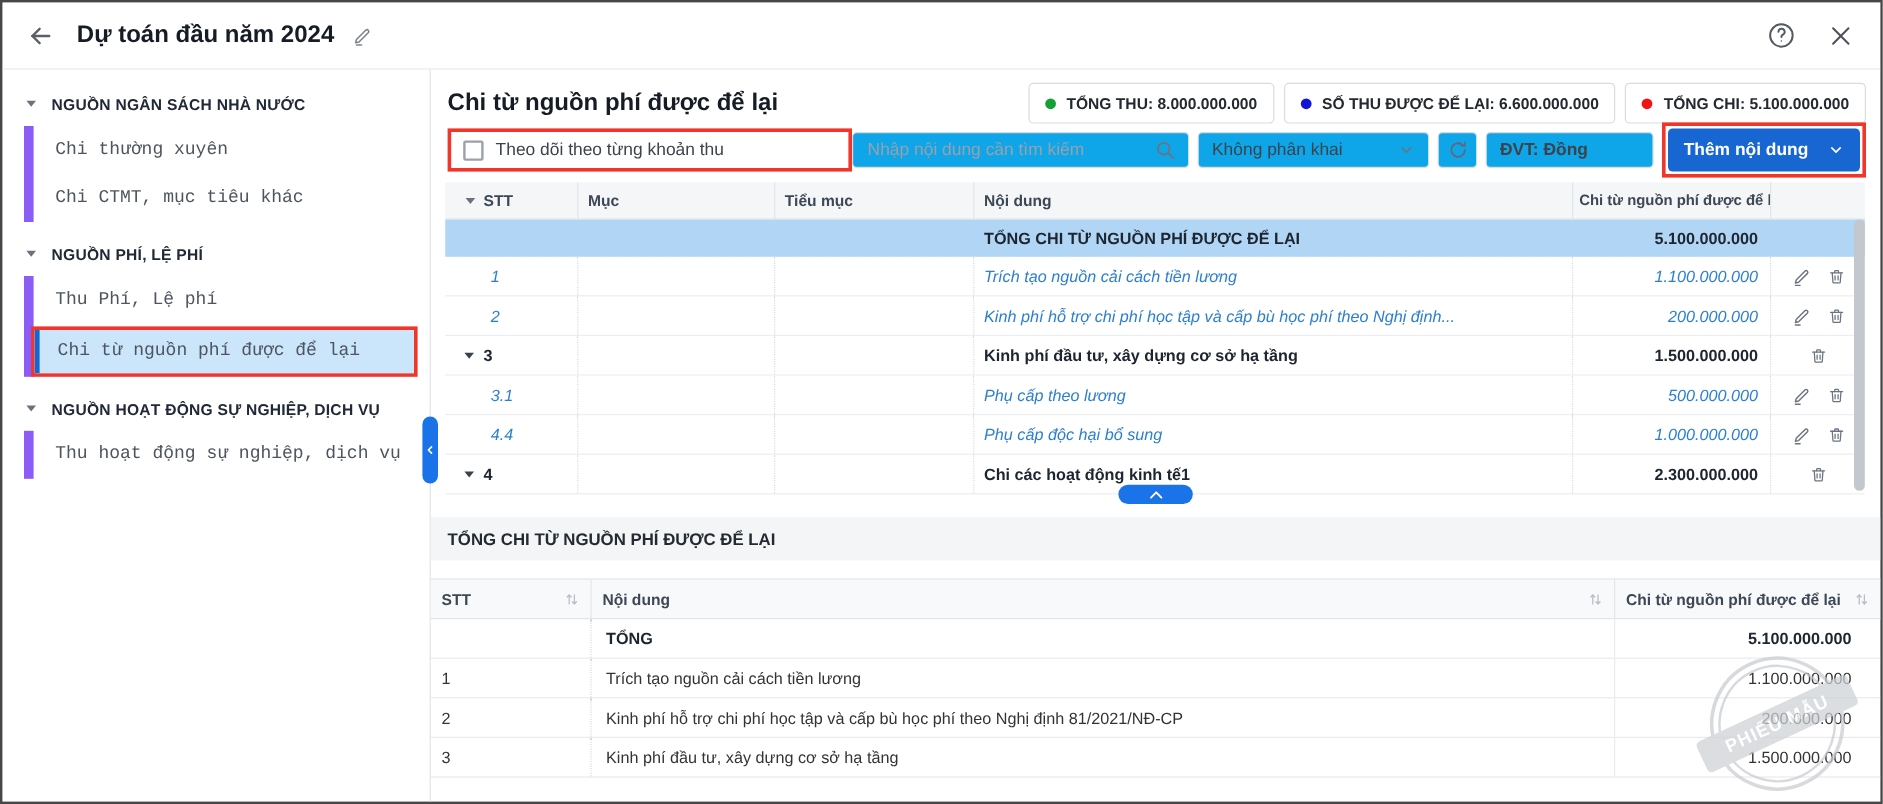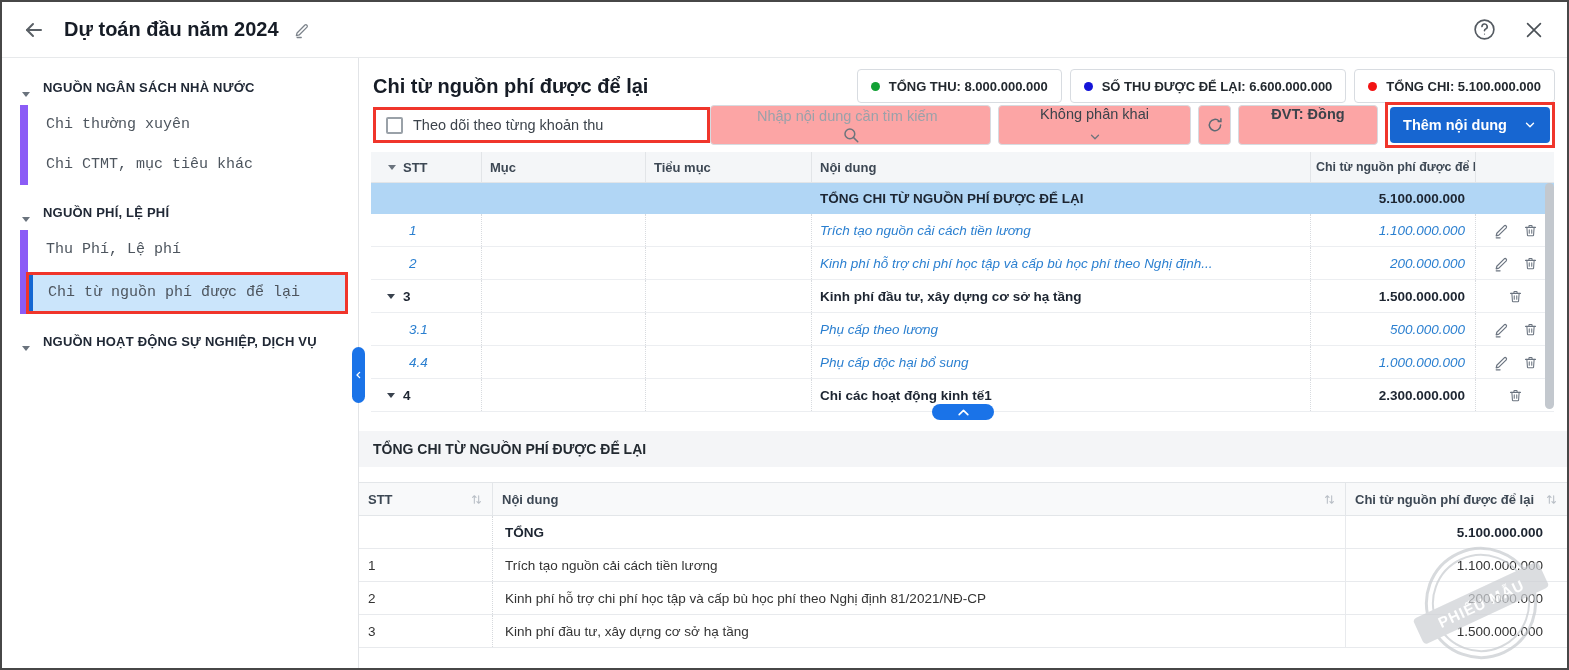--- a/index.html
+++ b/index.html
@@ -9,21 +9,21 @@
   .topbar{height:56px;border-bottom:1px solid #e7e9eb;display:flex;align-items:center;padding:0 22px 0 20px;box-sizing:border-box;}
   .back{margin-right:14px;display:flex;cursor:pointer;}
   .win-title{font-size:20px;font-weight:700;color:#161c26;margin:0 14px 0 4px;}
   .title-edit{display:flex;cursor:pointer;}
   .topbar .spacer{flex:1;}
   .tb-icon{display:flex;margin-left:26px;cursor:pointer;}
   
   .body{display:flex;height:612px;}
   .sidebar{width:357px;box-sizing:border-box;border-right:1px solid #e2e4e7;position:relative;padding-top:14px;flex:none;}
   .sb-section{margin-bottom:12px;}
-  .sb-title{display:flex;align-items:flex-end;gap:13px;padding:6px 20px 8px 20px;cursor:pointer;}
+  .sb-title{display:flex;align-items:flex-start;gap:13px;padding:6px 20px 8px 20px;cursor:pointer;}
   .sb-title-text{font-size:13px;font-weight:700;color:#212936;letter-spacing:.2px;line-height:19px;}
   .tri{width:0;height:0;border-left:4px solid transparent;border-right:4px solid transparent;border-top:5px solid #6a737d;display:inline-block;}
   .sb-tri{margin-top:6px;border-top-color:#6a737d;}
   .sb-items{margin-left:18px;border-left:8px solid #8b5cf6;font-family:Liberation Mono, monospace;}
   .sb-item{font-size:15px;color:#4d555e;padding:10px 8px 10px 18px;line-height:20px;cursor:pointer;}
   .anno-item{border:3px solid #f0352b;margin:2px 10px 2px -2px;}
   .sb-item.selected{background:#cbe5fb;border-left:4px solid #1467d2;padding:8px 8px 8px 15px;margin:0;}
   .sb-handle{position:absolute;right:-7px;top:289px;width:13px;height:56px;border-radius:7px;background:#1a73e8;
     display:flex;align-items:center;justify-content:center;z-index:5;cursor:pointer;}
   
@@ -33,21 +33,21 @@
   .stats{display:flex;gap:8px;}
   .badge{display:flex;align-items:center;gap:9px;border:1px solid #d8dce1;border-radius:4px;background:#fff;
     padding:0 13px;height:32px;font-size:13px;font-weight:700;color:#23292f;white-space:nowrap;}
   .dot{width:9px;height:9px;border-radius:50%;flex:none;}
   .toolbar{height:38px;display:flex;align-items:center;justify-content:space-between;padding:0 12px 0 14px;}
   .chk-wrap{display:flex;align-items:center;gap:10px;border:3px solid #f0352b;height:36px;box-sizing:border-box;
     width:352px;padding:0 10px;}
   .checkbox{width:17px;height:17px;border:2px solid #9aa1a8;border-radius:2px;background:#fff;box-sizing:border-box;flex:none;cursor:pointer;}
   .chk-label{font-size:14.5px;color:#3c434b;}
   .controls{display:flex;align-items:center;gap:7px;}
-  .inp-box{border:1px solid #d7dbe0;border-radius:4px;height:40px;box-sizing:border-box;display:flex;align-items:center;background:#fca5a5;flex-direction:column;}
+  .inp-box{border:1px solid #d7dbe0;border-radius:4px;height:30px;box-sizing:border-box;display:flex;align-items:center;background:#0ea5e9;}
   .search-box{width:281px;padding:0 10px;}
   .search-box input{border:0;outline:0;flex:1;font-size:14.5px;color:#333;font-family:inherit;min-width:0;background:transparent;}
   .search-box input::placeholder{color:#9aa1a9;}
   .select-box{width:193px;padding:0 11px;justify-content:space-between;cursor:pointer;font-size:14.5px;color:#3c434b;}
   .refresh-btn{width:33px;justify-content:center;cursor:pointer;}
   .unit-box{width:140px;padding:0 11px;font-size:14.5px;color:#3c434b;font-weight:bold;}
   .add-wrap{border:3px solid #f0352b;padding:2px;flex:none;}
   .add-btn{width:160px;height:36px;background:#1766d1;border:none;border-radius:4px;color:#fff;font-size:14.5px;font-weight:700;
     display:flex;align-items:center;justify-content:center;gap:16px;cursor:pointer;font-family:inherit;}
   
@@ -160,20 +160,21 @@
                 <div class="sb-item selected">Chi từ nguồn phí được để lại</div>
               </div>
             </div>
           </div>
           <div class="sb-section">
             <div class="sb-title">
               <span class="tri sb-tri"></span>
               <span class="sb-title-text">NGUỒN HOẠT ĐỘNG SỰ NGHIỆP, DỊCH VỤ</span>
             </div>
             <div class="sb-items">
+              <div class="sb-item">Thu hoạt động sự nghiệp, dịch vụ</div>
             </div>
           </div>
         </div>
       <div class="sb-handle">
         <span style="display:flex;">
           <svg width="9" height="12" viewBox="0 0 24 24" fill="none" stroke="#fff" stroke-width="3.6" stroke-linecap="round" stroke-linejoin="round">
               <path d="M15 5l-7 7 7 7"></path>
             </svg>
         </span>
       </div>

